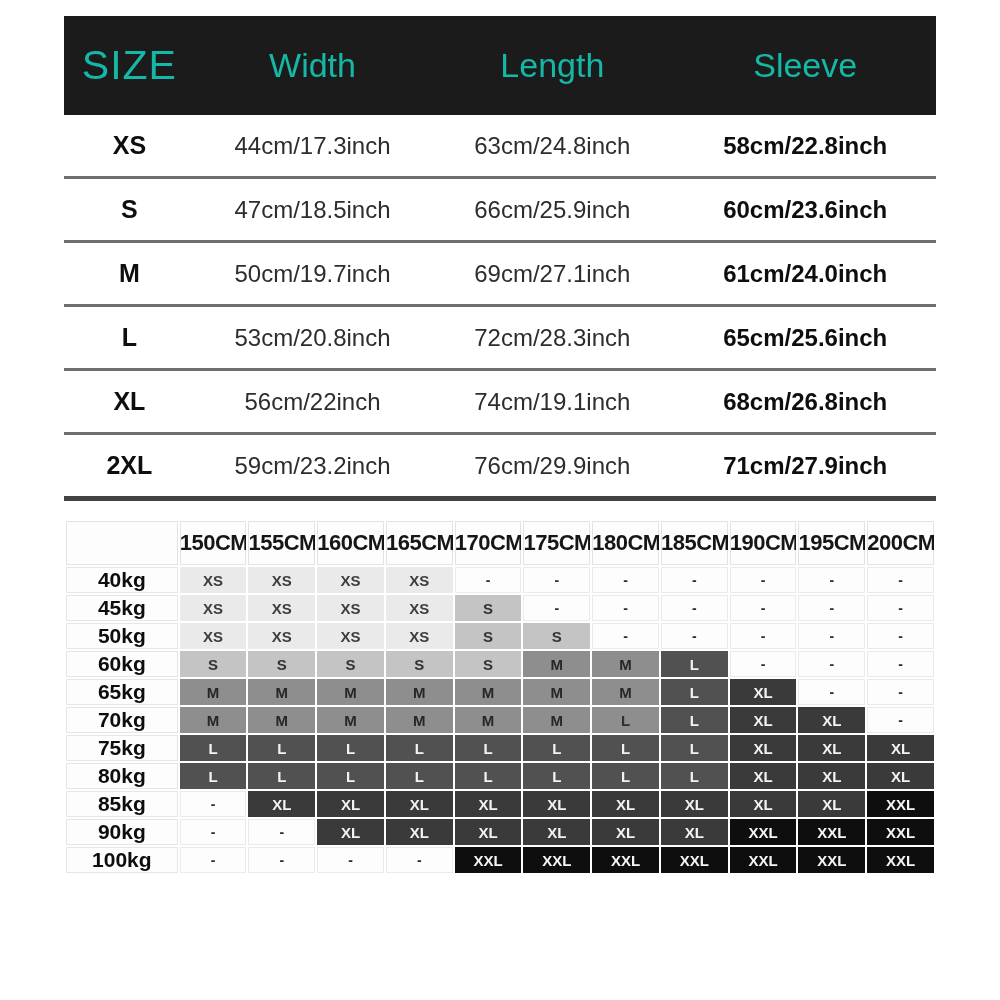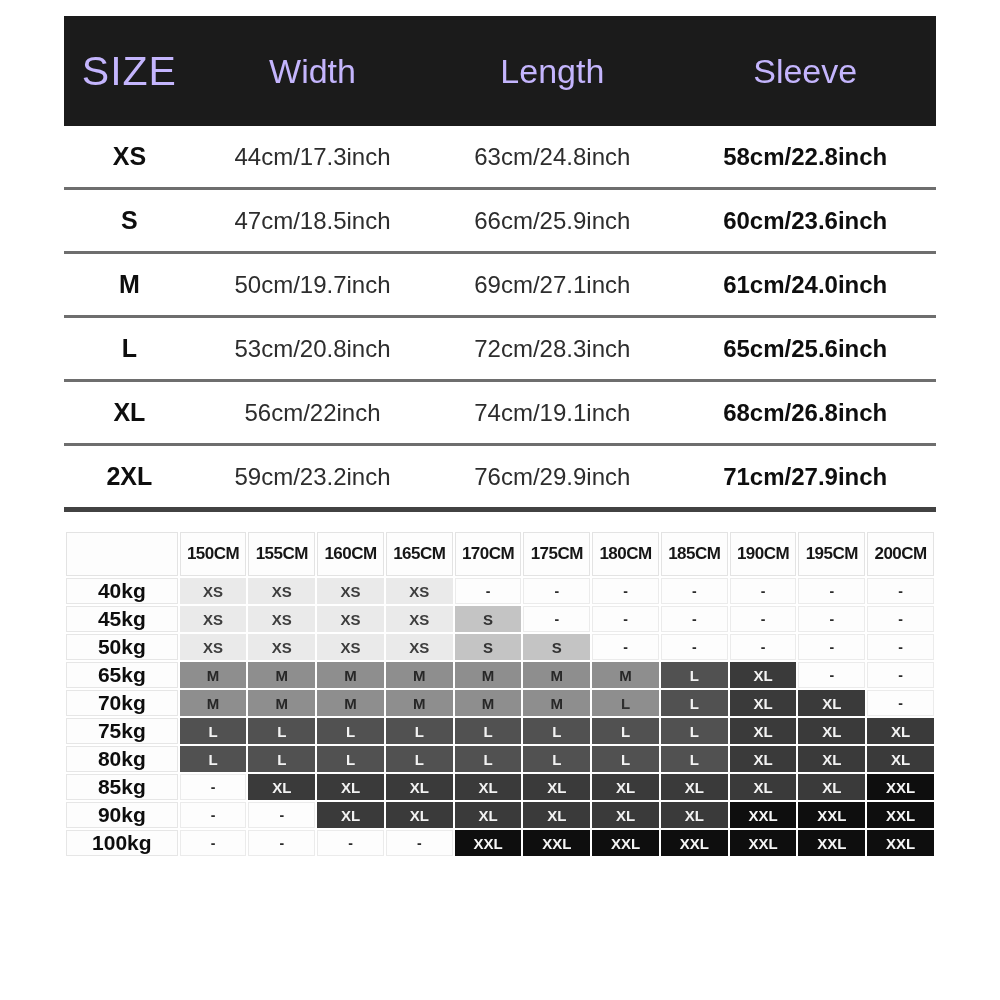--- a/index.html
+++ b/index.html
@@ -2,32 +2,32 @@
 <html><head>
 <meta charset="utf-8">
 <style>
   html,body{margin:0;padding:0;background:#ffffff;}
   body{width:1000px;height:1000px;overflow:hidden;font-family:"Liberation Sans",sans-serif;}
   .page{box-sizing:border-box;width:1000px;height:1000px;padding:16px 64px 0 64px;background:#fff;}
 
   
   table.size-table{width:100%;border-collapse:collapse;table-layout:fixed;}
   .size-table thead tr{background:#1b1b1b;}
-  .size-table th{color:#c4b5fd;font-weight:400;height:110px;font-size:34px;text-align:center;padding:0;}
+  .size-table th{color:#14b8a6;font-weight:400;height:99px;font-size:34px;text-align:center;padding:0;}
   .size-table th.c0{font-size:41px;letter-spacing:1px;}
   .size-table td{height:61px;text-align:center;font-size:24px;color:#2d2d2d;
                  border-bottom:3px solid #6e6e6e;padding:0;white-space:nowrap;}
   .size-table tbody tr:last-child td{border-bottom:5px solid #424242;}
   .size-table td.size-name{font-weight:700;color:#0e0e0e;font-size:25px;}
   .size-table td.sleeve{font-weight:700;color:#0e0e0e;}
 
   
   table.fit-matrix{width:100%;border-collapse:separate;border-spacing:2px;table-layout:fixed;margin-top:18px;}
   .fit-matrix th,.fit-matrix td{padding:0;text-align:center;overflow:hidden;}
-  .fit-matrix th.h-cm{height:44px;font-size:17px;font-weight:700;color:#161616;
+  .fit-matrix th.h-cm{height:44px;font-size:22px;font-weight:700;color:#161616;
                       background:#fdfdfd;box-shadow:inset 0 0 0 1px #e3e3e3;letter-spacing:-0.5px;}
   .fit-matrix th.corner{background:#fdfdfd;box-shadow:inset 0 0 0 1px #e3e3e3;}
   .fit-matrix th.w-kg{height:26px;font-size:21px;font-weight:700;color:#0d0d0d;
                       background:#fdfdfd;box-shadow:inset 0 0 0 1px #e6e6e6;}
   .fit-matrix td{height:26px;font-size:15px;font-weight:700;}
   .fit-matrix td.empty{background:#fdfdfd;box-shadow:inset 0 0 0 1px #ebebeb;color:#2b2b2b;font-size:14px;}
 </style>
 </head>
 <body>
 
@@ -156,20 +156,34 @@
           <td style="background: rgb(234, 234, 234); color: rgb(61, 61, 61);">XS</td>
           <td style="background: rgb(196, 196, 196); color: rgb(51, 51, 51);">S</td>
           <td style="background: rgb(196, 196, 196); color: rgb(51, 51, 51);">S</td>
           <td class="empty">-</td>
           <td class="empty">-</td>
           <td class="empty">-</td>
           <td class="empty">-</td>
           <td class="empty">-</td>
         </tr>
         <tr>
+          <th class="w-kg">60kg</th>
+          <td style="background: rgb(196, 196, 196); color: rgb(51, 51, 51);">S</td>
+          <td style="background: rgb(196, 196, 196); color: rgb(51, 51, 51);">S</td>
+          <td style="background: rgb(196, 196, 196); color: rgb(51, 51, 51);">S</td>
+          <td style="background: rgb(196, 196, 196); color: rgb(51, 51, 51);">S</td>
+          <td style="background: rgb(196, 196, 196); color: rgb(51, 51, 51);">S</td>
+          <td style="background: rgb(142, 142, 142); color: rgb(39, 39, 39);">M</td>
+          <td style="background: rgb(142, 142, 142); color: rgb(39, 39, 39);">M</td>
+          <td style="background: rgb(81, 81, 81); color: rgb(242, 242, 242);">L</td>
+          <td class="empty">-</td>
+          <td class="empty">-</td>
+          <td class="empty">-</td>
+        </tr>
+        <tr>
           <th class="w-kg">65kg</th>
           <td style="background: rgb(142, 142, 142); color: rgb(39, 39, 39);">M</td>
           <td style="background: rgb(142, 142, 142); color: rgb(39, 39, 39);">M</td>
           <td style="background: rgb(142, 142, 142); color: rgb(39, 39, 39);">M</td>
           <td style="background: rgb(142, 142, 142); color: rgb(39, 39, 39);">M</td>
           <td style="background: rgb(142, 142, 142); color: rgb(39, 39, 39);">M</td>
           <td style="background: rgb(142, 142, 142); color: rgb(39, 39, 39);">M</td>
           <td style="background: rgb(142, 142, 142); color: rgb(39, 39, 39);">M</td>
           <td style="background: rgb(81, 81, 81); color: rgb(242, 242, 242);">L</td>
           <td style="background: rgb(58, 58, 58); color: rgb(242, 242, 242);">XL</td>

